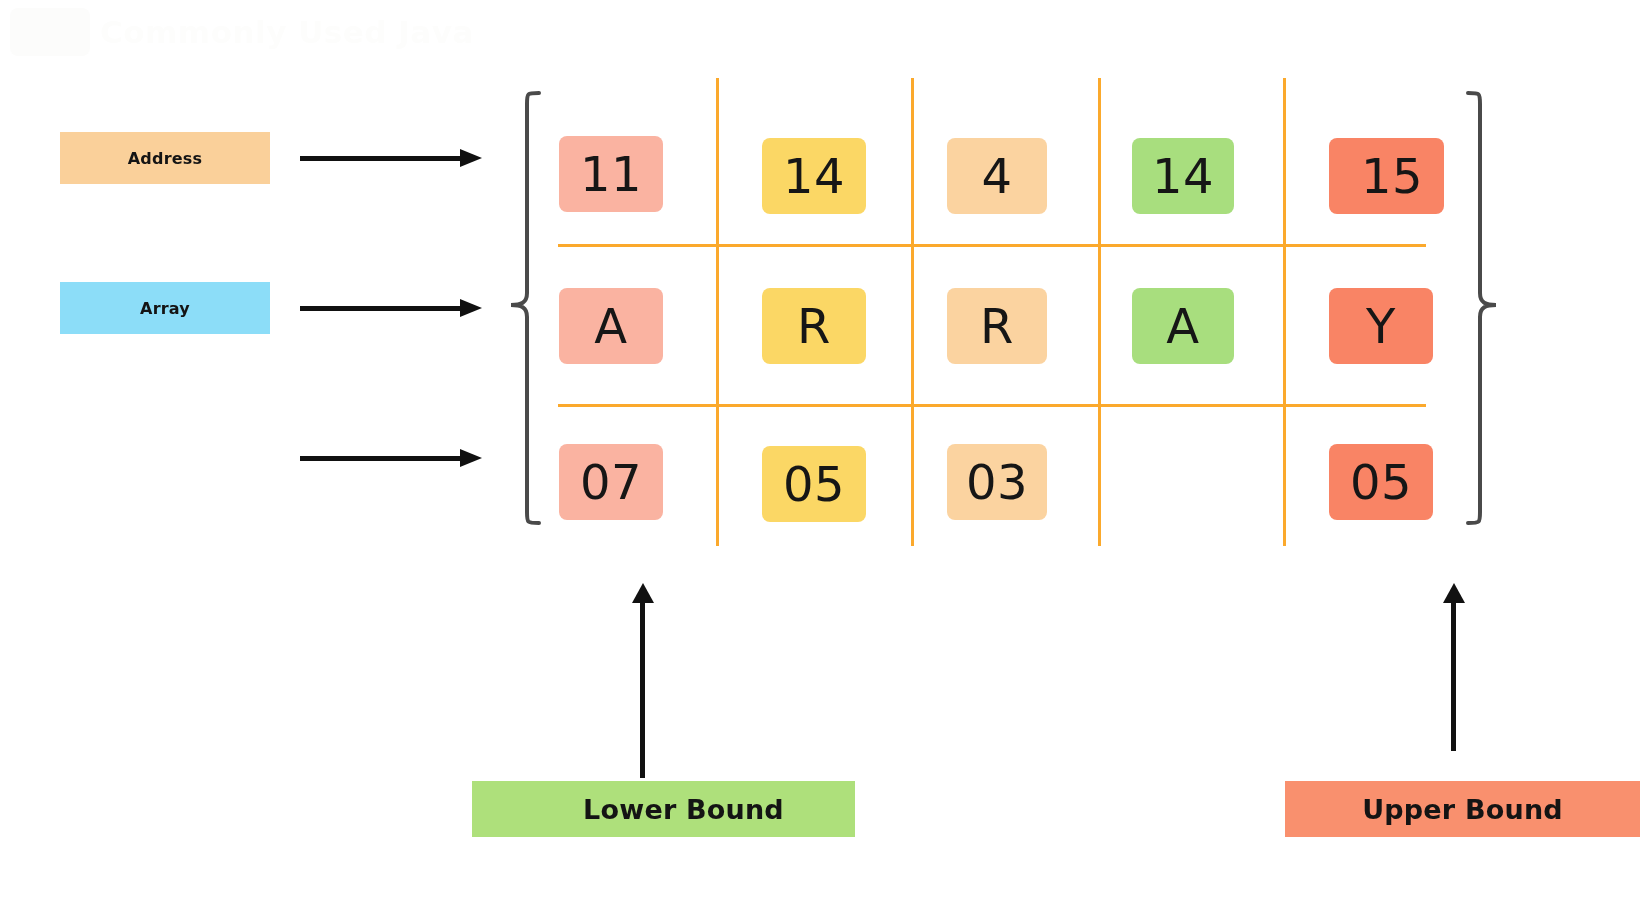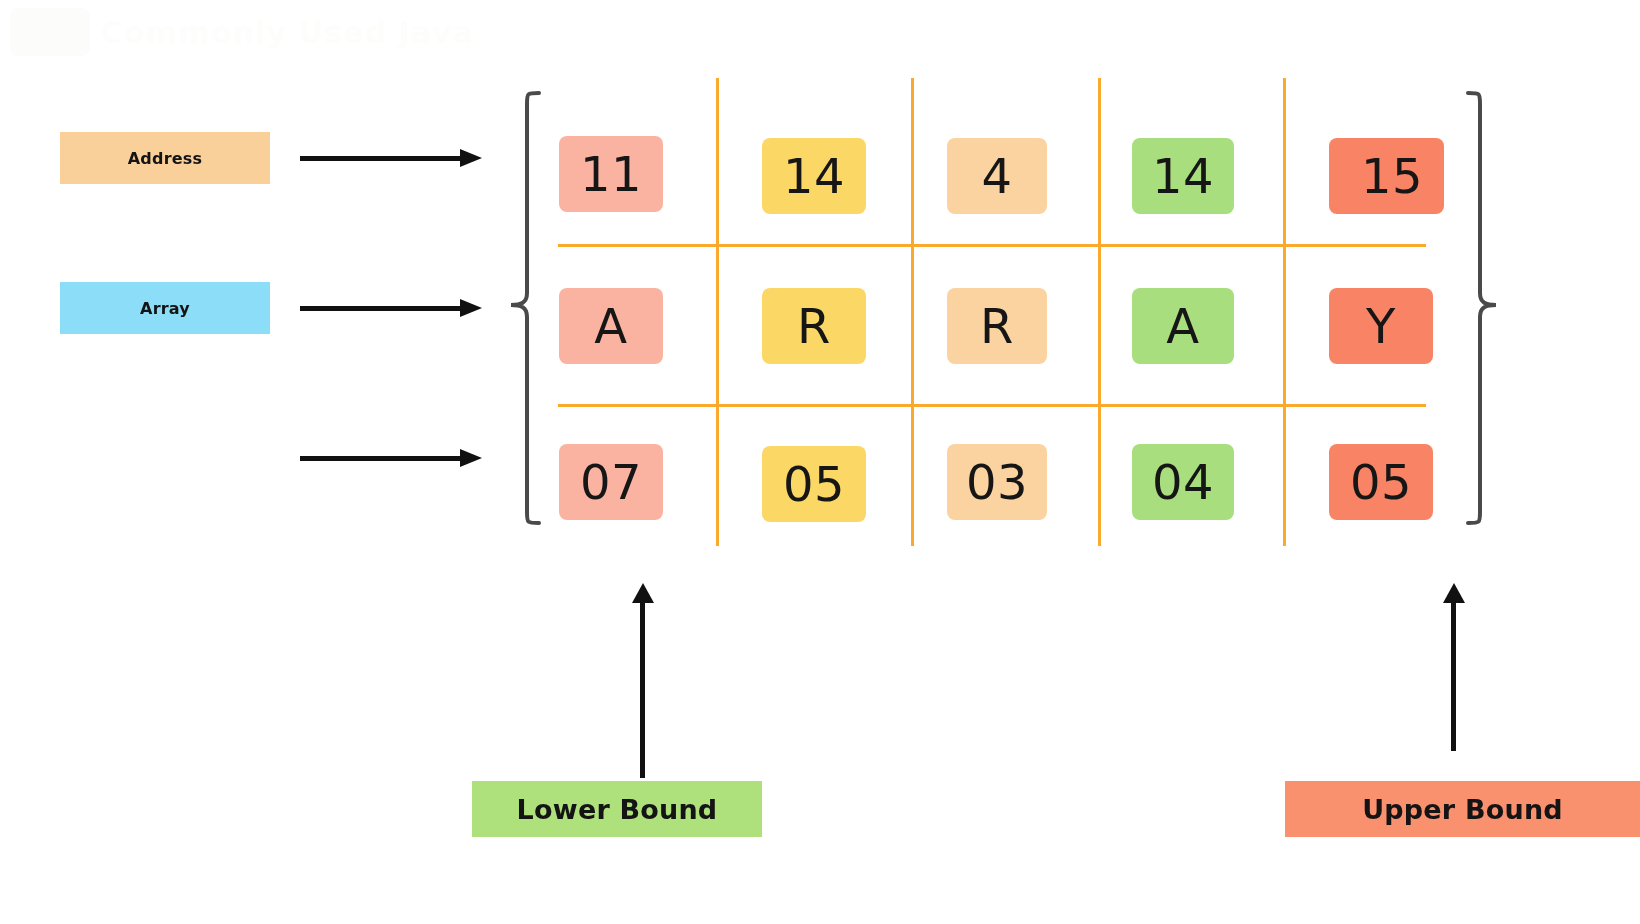--- a/index.html
+++ b/index.html
@@ -261,38 +261,35 @@
 
   <div class="cell" id="c-2-0" style="left: 559px; top: 424px; width: 104px; height: 76px; background: rgb(250, 179, 161);">
     <span>07</span>
   </div>
   <div class="cell" id="c-2-1" style="left: 762px; top: 426px; width: 104px; height: 76px; background: rgb(251, 215, 101);">
     <span>05</span>
   </div>
   <div class="cell" id="c-2-2" style="left: 947px; top: 424px; width: 100px; height: 76px; background: rgb(251, 211, 160); justify-content: center;">
     <span>03</span>
   </div>
-  <div class="cell" id="c-2-3" style="left: 1132px; top: 424px; width: 102px; height: 76px; background: rgb(168, 222, 126);">
-    <span>04</span>
-  </div>
   <div class="cell" id="c-2-4" style="left: 1329px; top: 424px; width: 104px; height: 76px; background: rgb(249, 132, 101);">
     <span>05</span>
   </div>
 
   <div class="v-arrow" style="left:632px; top:583px; height:195px;">
     <div class="head"></div>
     <div class="shaft"></div>
   </div>
 
   <div class="v-arrow" style="left:1443px; top:583px; height:168px;">
     <div class="head"></div>
     <div class="shaft"></div>
   </div>
 
-  <div class="bound-chip" id="bound-lower" style="left: 472px; top: 781px; width: 290px; background: rgb(174, 224, 123);">
+  <div class="bound-chip" id="bound-lower" style="left: 472px; top: 781px; width: 343px; background: rgb(174, 224, 123); padding-left: 40px;">
     <span>Lower Bound</span>
   </div>
 
   <div class="bound-chip" id="bound-upper" style="left: 1285px; top: 781px; width: 355px; background: rgb(249, 144, 110);">
     <span>Upper Bound</span>
   </div>
 
 </div>
 
 </body></html>

